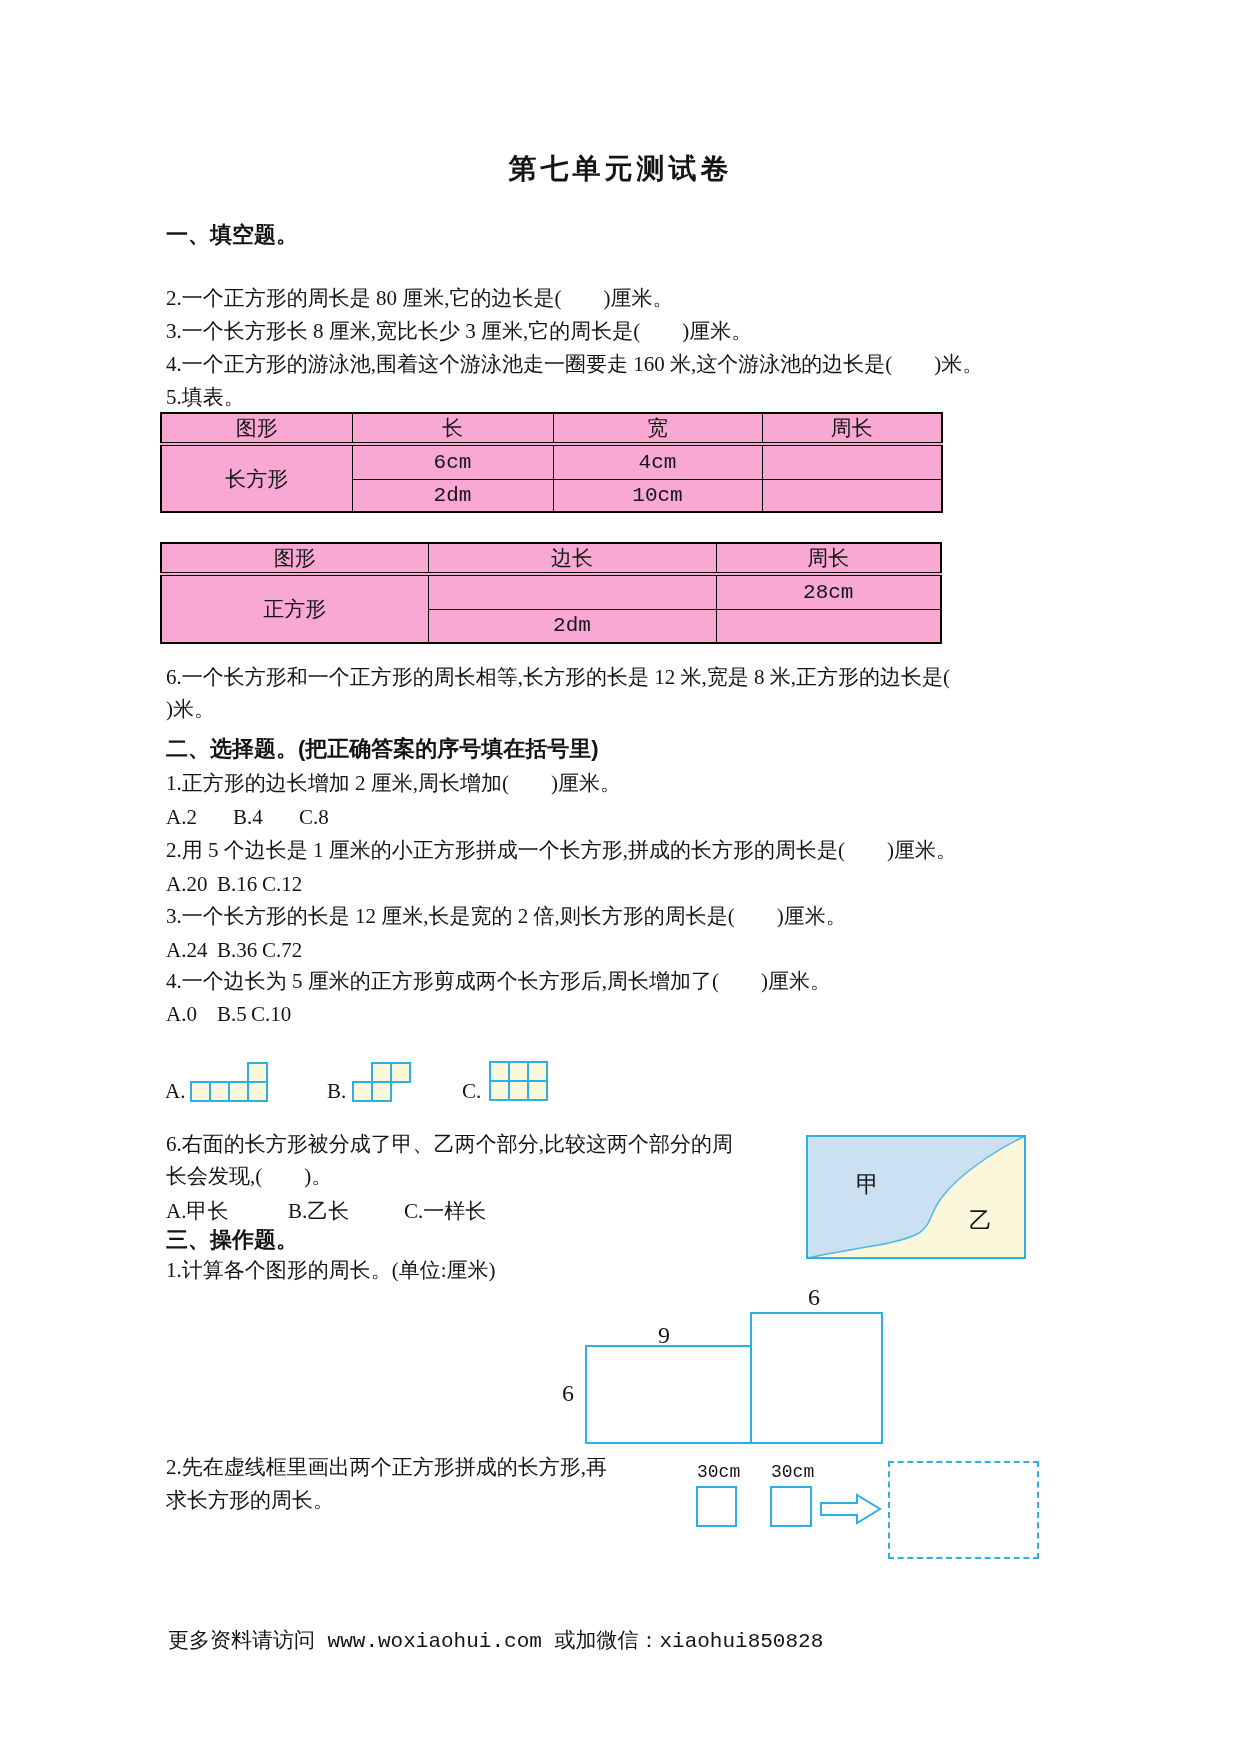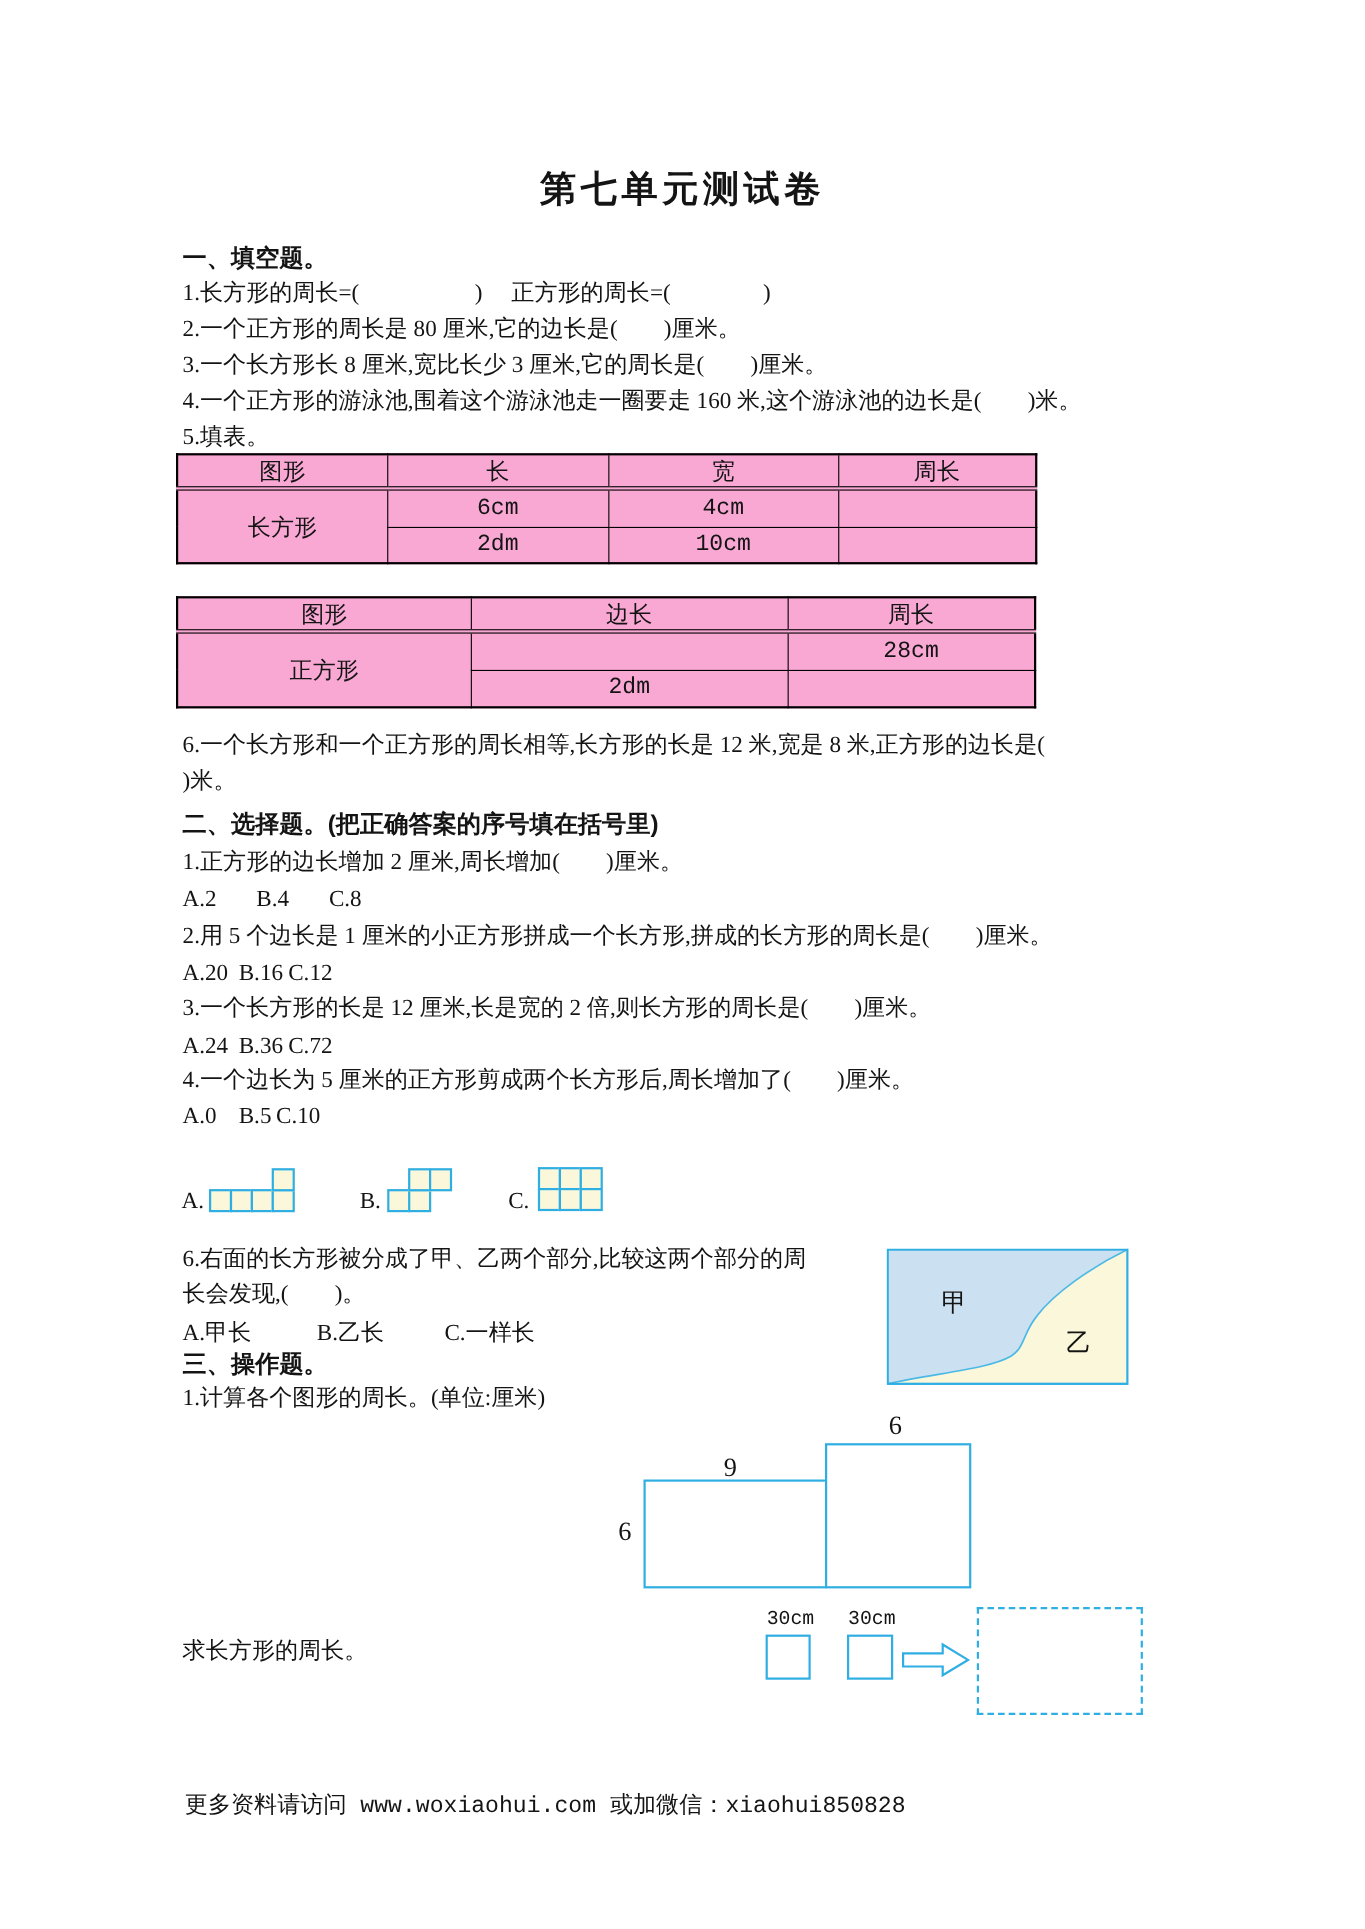--- a/index.html
+++ b/index.html
@@ -1,20 +1,20 @@
 <!DOCTYPE html>
 <html><head>
 <meta charset="utf-8">
 <style>
   html,body{margin:0;padding:0;background:#e8e8e8;}
   .page{position:relative;width:1241px;height:1754px;background:#ffffff;margin:0 auto;
         font-family:"Liberation Serif","DejaVu Serif",serif;color:#141414;overflow:hidden;}
   .line{position:absolute;left:166px;font-size:21px;line-height:26px;white-space:pre;}
   .heading{font-family:"Liberation Sans","DejaVu Sans",sans-serif;font-weight:700;font-size:22px;}
-  .title{position:absolute;left:0;right:0;top:150px;text-align:center;font-size:33px;font-weight:700;
+  .title{position:absolute;left:0;right:0;top:150px;text-align:center;font-size:28px;font-weight:700;
          font-family:"Liberation Sans","DejaVu Sans",sans-serif;letter-spacing:4px;}
   .opt{display:inline-block;}
   table.sheet{position:absolute;left:160px;border-collapse:collapse;table-layout:fixed;background:#f9a8d4;
         border:2px solid #000;}
   table.sheet th,table.sheet td{border:1.5px solid #000;font-weight:400;text-align:center;padding:0;
         font-size:21px;overflow:hidden;}
   table.sheet thead th{border-bottom:4px double #000;}
   .mono{font-family:"Liberation Mono","DejaVu Sans Mono",monospace;font-size:18px;}
   .shape{position:absolute;}
   .gcell{position:absolute;background:#FAF7DB;border:2px solid #2FAEE3;box-sizing:border-box;}
@@ -27,21 +27,20 @@
   svg text{font-family:"Liberation Serif","DejaVu Serif",serif;fill:#141414;}
 </style>
 </head>
 <body>
 
 <div class="page">
 
   <div class="title">第七单元测试卷</div>
 
   <div class="line heading" style="top:222px">一、填空题。</div>
-  <div class="line" style="top:253px">1.长方形的周长=(　　　　　)　 正方形的周长=(　　　　)</div>
   <div class="line" style="top:285px">2.一个正方形的周长是 80 厘米,它的边长是(　　)厘米。</div>
   <div class="line" style="top:318px">3.一个长方形长 8 厘米,宽比长少 3 厘米,它的周长是(　　)厘米。</div>
   <div class="line" style="top:351px">4.一个正方形的游泳池,围着这个游泳池走一圈要走 160 米,这个游泳池的边长是(　　)米。</div>
   <div class="line" style="top:384px">5.填表。</div>
 
   <table class="sheet" style="top:412px">
     <colgroup>
         <col style="width:191px">
         <col style="width:201px">
         <col style="width:209px">
@@ -153,20 +152,21 @@
 
   <div class="line heading" style="top:1227px">三、操作题。</div>
   <div class="line" style="top:1257px">1.计算各个图形的周长。(单位:厘米)</div>
 
   <div class="fig-num" style="left:658px;top:1323px">9</div>
   <div class="fig-num" style="left:562px;top:1381px">6</div>
   <div class="fig-num" style="left:808px;top:1285px">6</div>
   <div class="obox" style="left:585px;top:1345px;width:167px;height:99px"></div>
   <div class="obox" style="left:750px;top:1312px;width:133px;height:132px"></div>
 
+  <div class="line" style="top:1454px">2.先在虚线框里画出两个正方形拼成的长方形,再</div>
   <div class="line" style="top:1487px">求长方形的周长。</div>
 
   <div class="smlabel" style="left:697px;top:1462px">30cm</div>
   <div class="smlabel" style="left:771px;top:1462px">30cm</div>
   <div class="obox" style="left:696px;top:1486px;width:41px;height:41px"></div>
   <div class="obox" style="left:770px;top:1486px;width:42px;height:41px"></div>
   <svg style="position:absolute;left:820px;top:1493px" width="62" height="32" viewBox="0 0 62 32">
     <polygon points="1,10 37,10 37,2 60,16 37,30 37,22 1,22" fill="#ffffff" stroke="#2FAEE3" stroke-width="2"></polygon>
   </svg>
   <div class="dashbox" style="left:888px;top:1461px;width:151px;height:98px"></div>

